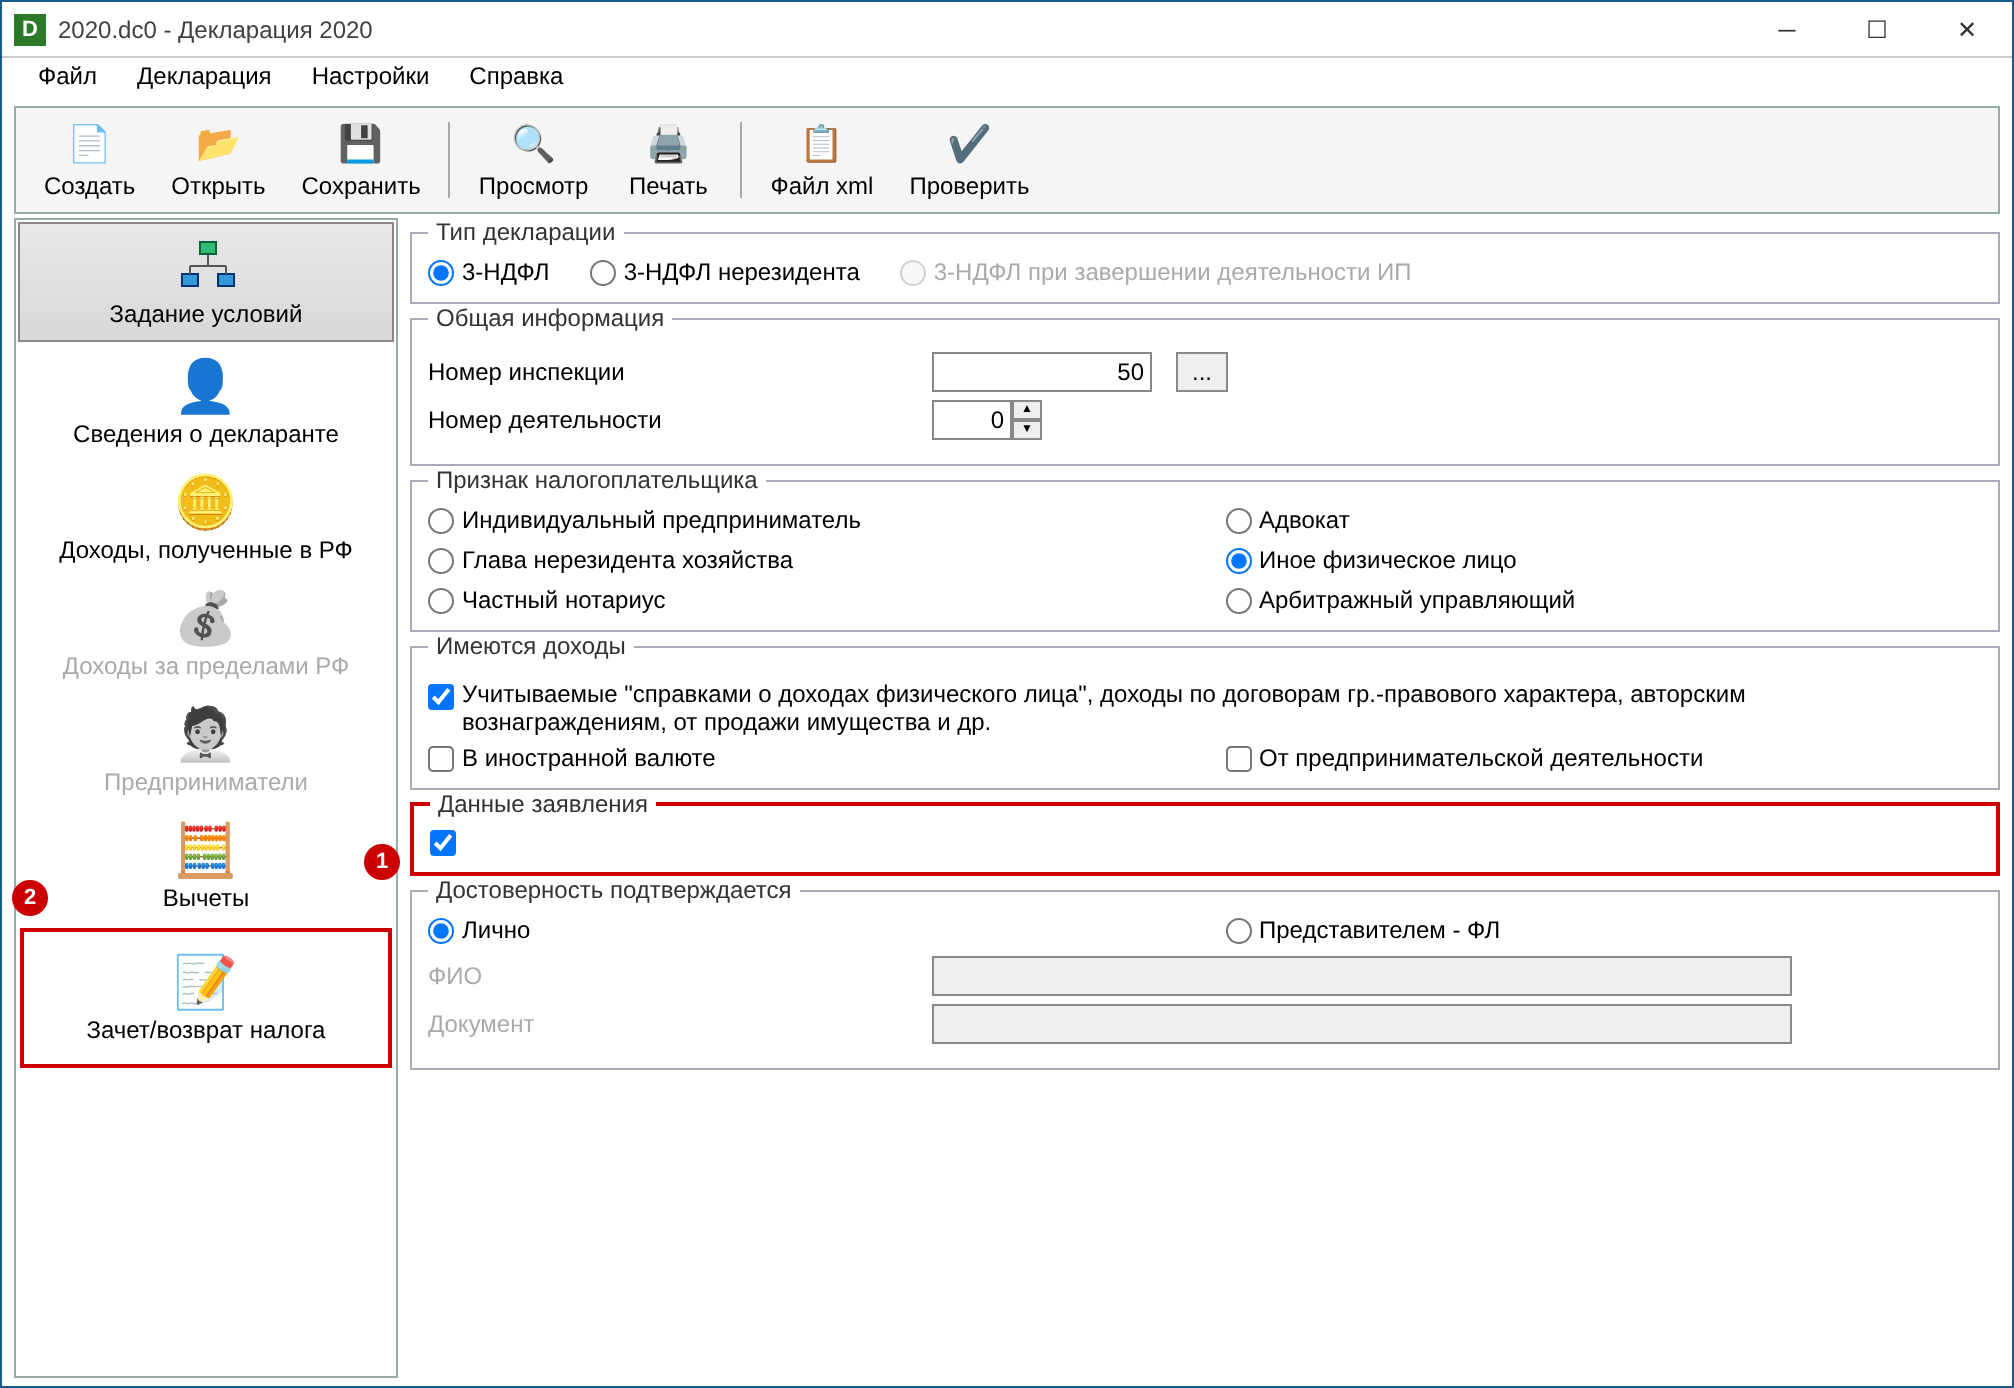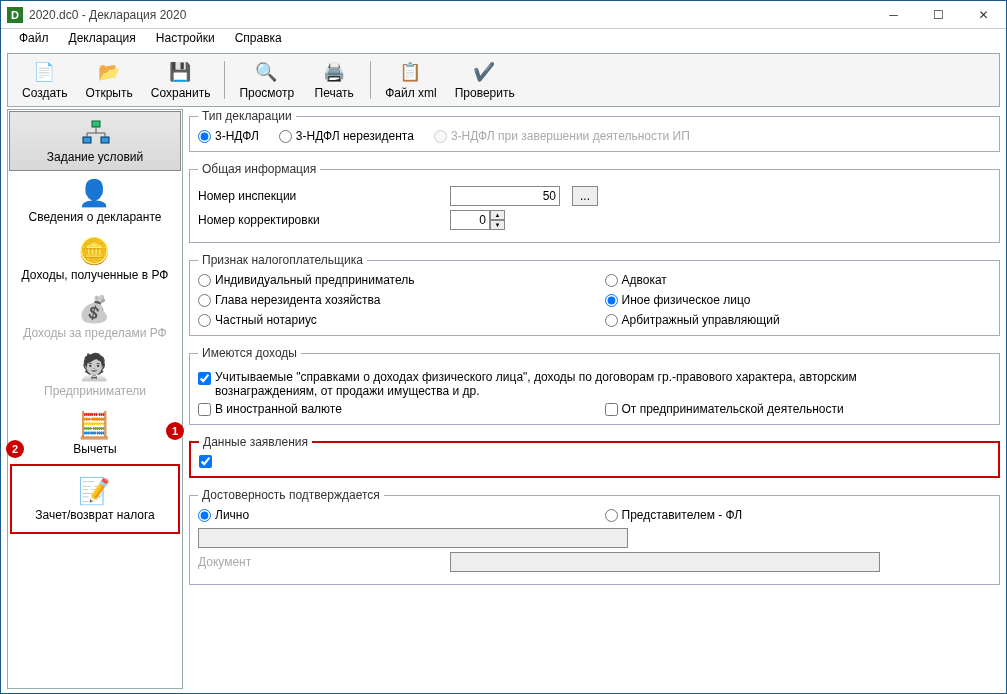--- a/index.html
+++ b/index.html
@@ -8,27 +8,27 @@
 .titlebar .app-icon { width: 16px; height: 16px; margin: 0 6px; background: #2a7a2a; color: #fff; font-weight: bold; display: flex; align-items: center; justify-content: center; font-size: 11px; }
 .titlebar .title { color: #404040; flex: 1; }
 .titlebar .win-btn { width: 45px; height: 28px; display: flex; align-items: center; justify-content: center; color: #333; }
 .menubar { height: 22px; display: flex; align-items: flex-start; padding: 0 10px; gap: 4px; }
 .menubar .menu-item { padding: 2px 8px; cursor: default; }
 .toolbar { border: 1px solid #9aa; margin: 2px 6px; padding: 4px 6px; display: flex; align-items: center; gap: 2px; background: #f5f5f5; }
 .toolbar .tb-btn { display: flex; flex-direction: column; align-items: center; padding: 2px 8px; gap: 2px; min-width: 60px; }
 .toolbar .sep { width: 1px; height: 38px; background: #aaa; margin: 0 4px; }
 .tb-icon { width: 24px; height: 24px; display: flex; align-items: center; justify-content: center; font-size: 18px; }
 .main { display: flex; height: calc(100% - 28px - 22px - 56px); padding: 0 6px 6px 6px; }
-.sidebar { width: 176px; border: 1px solid #9aa; background: #fff; display: flex; flex-direction: column; }
+.sidebar { width: 192px; border: 1px solid #9aa; background: #fff; display: flex; flex-direction: column; }
 .sb-item { display: flex; flex-direction: column; align-items: center; padding: 6px 4px; gap: 2px; text-align: center; }
 .sb-item.sel { background: linear-gradient(#e8e8e8,#d8d8d8); border: 1px solid #888; margin: 1px; }
 .sb-item.disabled { color: #aaa; }
 .sb-icon { width: 32px; height: 30px; display: flex; align-items: center; justify-content: center; font-size: 26px; }
 .content { flex: 1; padding-left: 6px; overflow-y: auto; }
-fieldset { border: 1px solid #aab; margin-bottom: 10px; padding: 6px 8px 8px 8px; position: relative; }
+fieldset { border: 1px solid #aab; margin-bottom: 0; padding: 6px 8px 8px 8px; position: relative; }
 legend { padding: 0 4px; color: #333; }
 .row { display: flex; align-items: center; margin: 4px 0; gap: 12px; }
 .row .label { width: 240px; }
 .radio-row { display: flex; gap: 20px; align-items: center; }
 .radio-row label { display: flex; align-items: center; gap: 4px; }
 .two-col { display: grid; grid-template-columns: 1fr 1fr; gap: 6px 20px; }
 .two-col label { display: flex; align-items: flex-end; gap: 4px; }
 .disabled-text { color: #aaa; }
 input[type=text] { border: 1px solid #888; padding: 1px 3px; height: 20px; text-align: right; }
 .spin { display: flex; }
@@ -160,21 +160,21 @@
     </fieldset>
 
     <fieldset>
       <legend>Общая информация</legend>
       <div class="row">
         <div class="label">Номер инспекции</div>
         <input type="text" style="width: 110px;" value="50">
         <button class="lookup-btn">...</button>
       </div>
       <div class="row">
-        <div class="label">Номер корректировки</div>
+        <div class="label">Номер деятельности</div>
         <div class="spin">
           <input type="text" value="0" style="">
           <div class="btns">
               <button>▲</button>
               <button>▼</button>
             </div>
         </div>
       </div>
     </fieldset>
 
@@ -241,20 +241,21 @@
         <label>
             <input type="radio" name="tr" checked="" style="">
             <span>Лично</span>
           </label>
         <label>
             <input type="radio" name="tr" style="">
             <span>Представителем - ФЛ</span>
           </label>
       </div>
       <div class="row">
+          <div class="label disabled-text">ФИО</div>
           <input type="text" disabled="" style="width: 430px; background: rgb(238, 238, 238);">
         </div>
       <div class="row">
           <div class="label disabled-text">Документ</div>
           <input type="text" disabled="" style="width: 430px; background: rgb(238, 238, 238);">
         </div>
     </fieldset>
 
   </div>
 </div>

